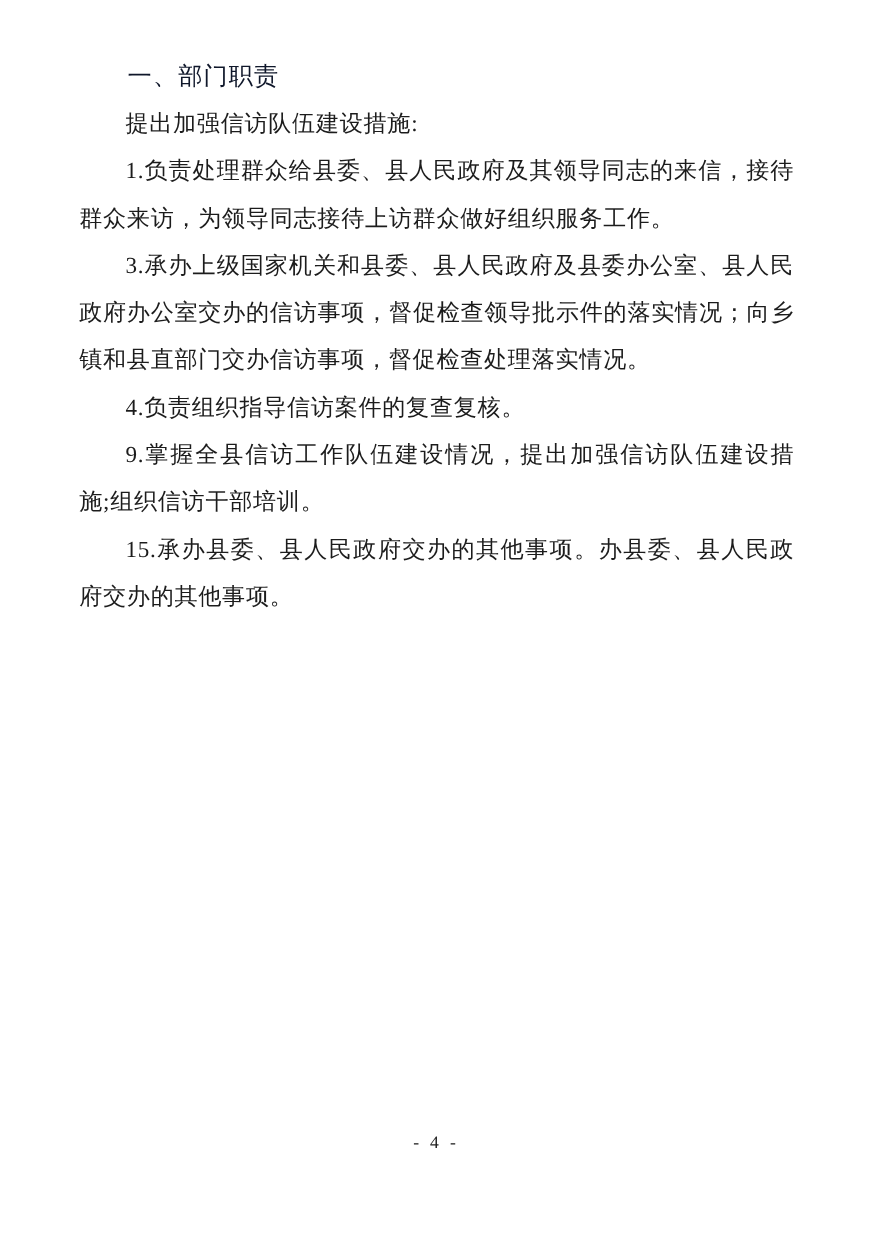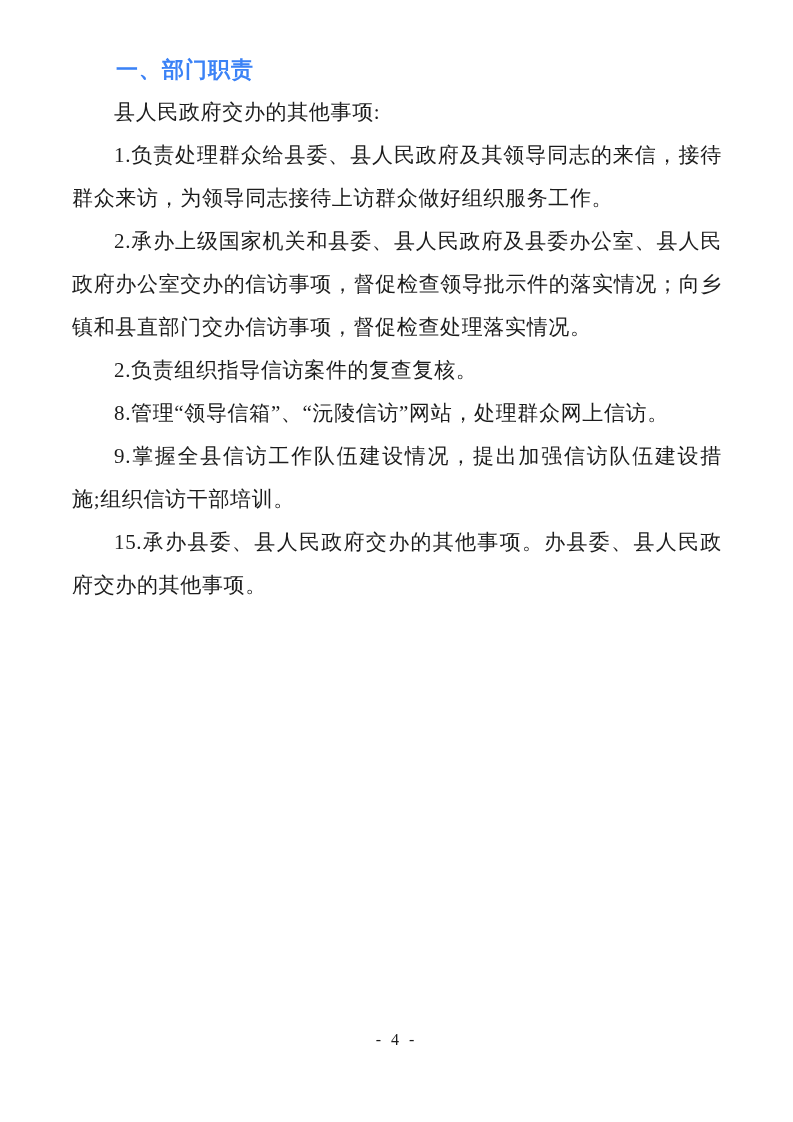--- a/index.html
+++ b/index.html
@@ -18,22 +18,22 @@
   }
   .content {
     position: absolute;
     left: 72px;
     top: 48px;
     width: 650px;
   }
   .heading {
     font-size: 22px;
     line-height: 43px;
-    font-weight: bold;
-    color: #3b82f6;
+    font-weight: normal;
+    color: #0f172a;
     text-indent: 2em;
     letter-spacing: 1px;
     font-family: "DejaVu Sans", "Liberation Sans", sans-serif;
   }
   .intro,
   .para {
     margin: 0;
     font-size: 21px;
     line-height: 43px;
     text-indent: 2em;
@@ -52,22 +52,21 @@
     letter-spacing: 3px;
     color: #1c1c1c;
   }
 </style>
 </head>
 <body>
 
 <div class="page">
   <div class="content">
     <div class="heading">一、部门职责</div>
-    <p class="intro">县人民政府交办的其他事项:</p>
+    <p class="intro">提出加强信访队伍建设措施:</p>
     <p class="para">1.负责处理群众给县委、县人民政府及其领导同志的来信，接待群众来访，为领导同志接待上访群众做好组织服务工作。</p>
-    <p class="para">2.承办上级国家机关和县委、县人民政府及县委办公室、县人民政府办公室交办的信访事项，督促检查领导批示件的落实情况；向乡镇和县直部门交办信访事项，督促检查处理落实情况。</p>
-    <p class="para">2.负责组织指导信访案件的复查复核。</p>
-    <p class="para">8.管理“领导信箱”、“沅陵信访”网站，处理群众网上信访。</p>
+    <p class="para">3.承办上级国家机关和县委、县人民政府及县委办公室、县人民政府办公室交办的信访事项，督促检查领导批示件的落实情况；向乡镇和县直部门交办信访事项，督促检查处理落实情况。</p>
+    <p class="para">4.负责组织指导信访案件的复查复核。</p>
     <p class="para">9.掌握全县信访工作队伍建设情况，提出加强信访队伍建设措施;组织信访干部培训。</p>
     <p class="para">15.承办县委、县人民政府交办的其他事项。办县委、县人民政府交办的其他事项。</p>
   </div>
   <div class="footer">- 4 -</div>
 </div>
 
 </body></html>

